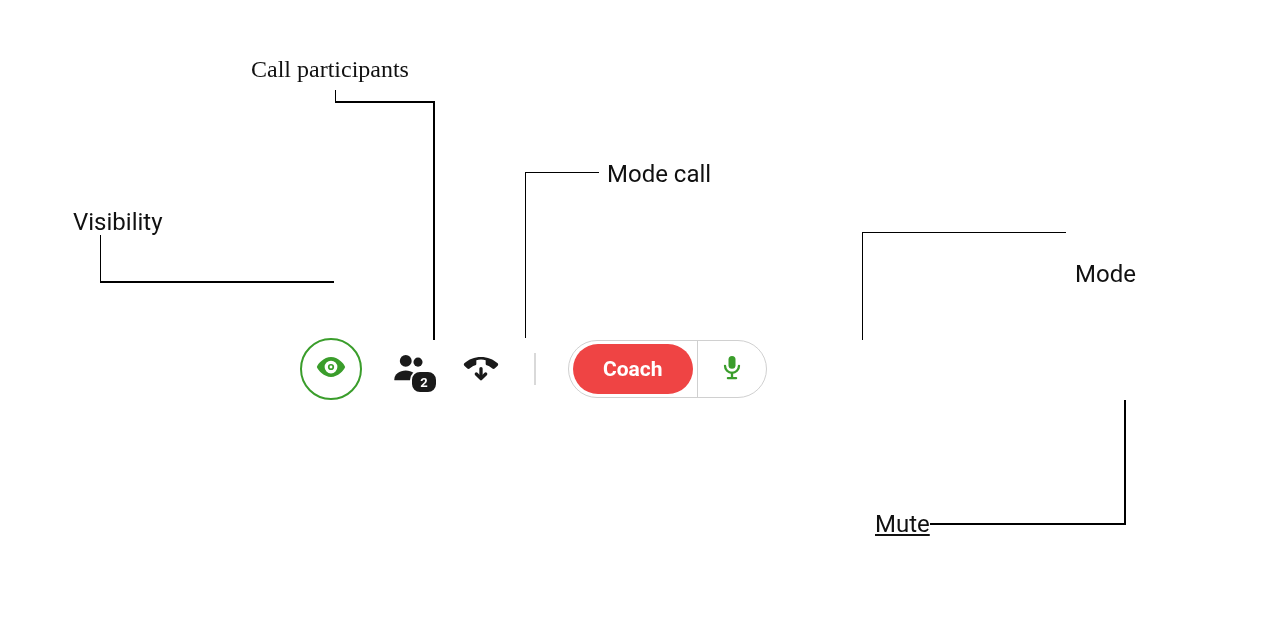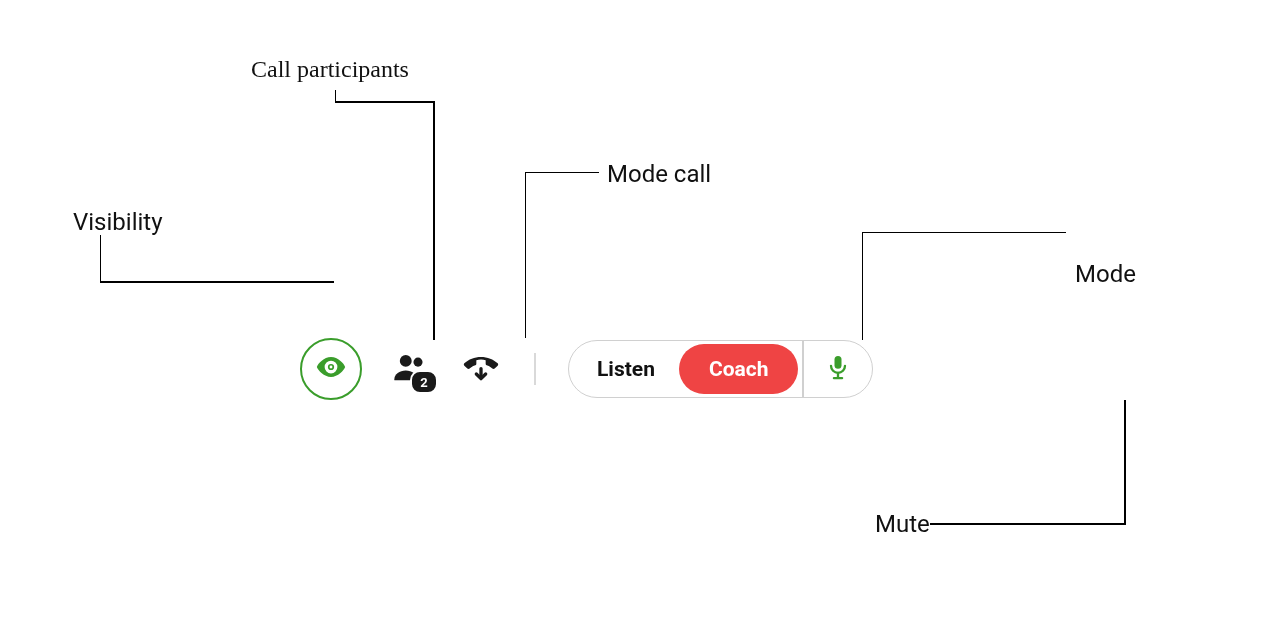--- a/index.html
+++ b/index.html
@@ -153,21 +153,21 @@
 <div class="stage">
 
   <div class="label" style="left:73px; top:208px;">Visibility</div>
 
   <div class="label" style="left:251px; top:55px;font-family:Liberation Serif, serif;">Call participants</div>
 
   <div class="label" style="left:607px; top:160px;">Mode call</div>
 
   <div class="label" style="left:1075px; top:220px;margin-top:40px;">Mode</div>
 
-  <div class="label" style="left:875px; top:510px;">Mute</div>
+  <div class="label" style="left:875px; top:510px;text-decoration:underline;">Mute</div>
 
   <svg class="leader" style="left:100px; top:235px; width:250px; height:120px;">
     <path d="M0 0 L0 47 L234 47" stroke="#000" stroke-width="2" fill="none"></path>
   </svg>
 
   <svg class="leader" style="left:335px; top:90px; width:140px; height:260px;">
     <path d="M0 0 L0 12 L99 12 L99 250" stroke="#000" stroke-width="2" fill="none"></path>
   </svg>
 
   <svg class="leader" style="left:525px; top:172px; width:90px; height:180px;">
@@ -213,21 +213,20 @@
           <path stroke="#1a1a1a" stroke-width="2" fill="none" stroke-linecap="round" d="M12 13v5"></path>
           <path stroke="#1a1a1a" stroke-width="2" fill="none" stroke-linecap="round" stroke-linejoin="round" d="M9.2 16.2 12 19l2.8-2.8"></path>
         </svg>
       </span>
     </div>
 
     <div class="vdiv"></div>
 
     <div class="mode-group">
       <div class="mode-seg">
-        <div class="mode-opt">Listen</div>
         <div class="mode-opt active">Coach</div>
       </div>
       <div class="mode-divider"></div>
       <div class="mute-btn">
         <span>
           <svg width="28" height="28" viewBox="0 0 24 24">
             <rect x="9" y="2.5" width="6" height="11" rx="3" fill="#3a9d2b"></rect>
             <path d="M6 11a6 6 0 0 0 12 0" stroke="#3a9d2b" stroke-width="2" fill="none" stroke-linecap="round"></path>
             <path d="M12 17v3.5" stroke="#3a9d2b" stroke-width="2" stroke-linecap="round"></path>
             <path d="M8.5 21.5h7" stroke="#3a9d2b" stroke-width="2" stroke-linecap="round"></path>

